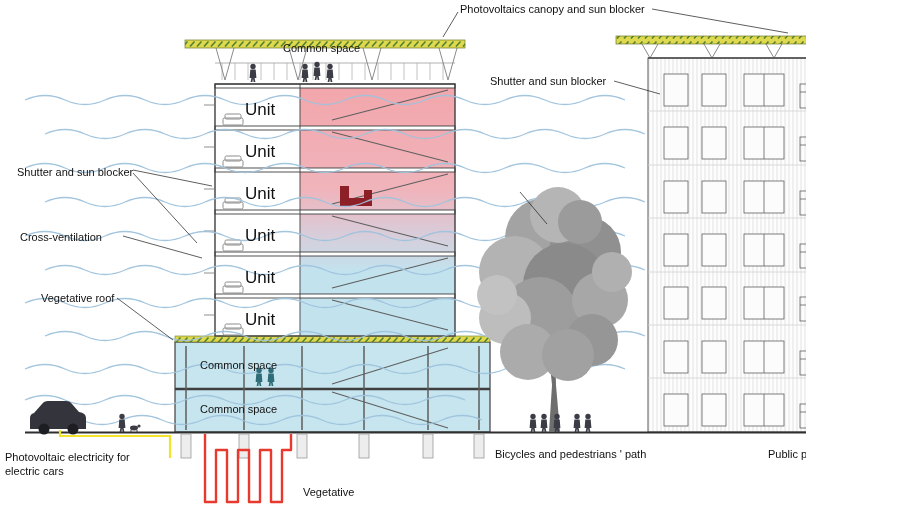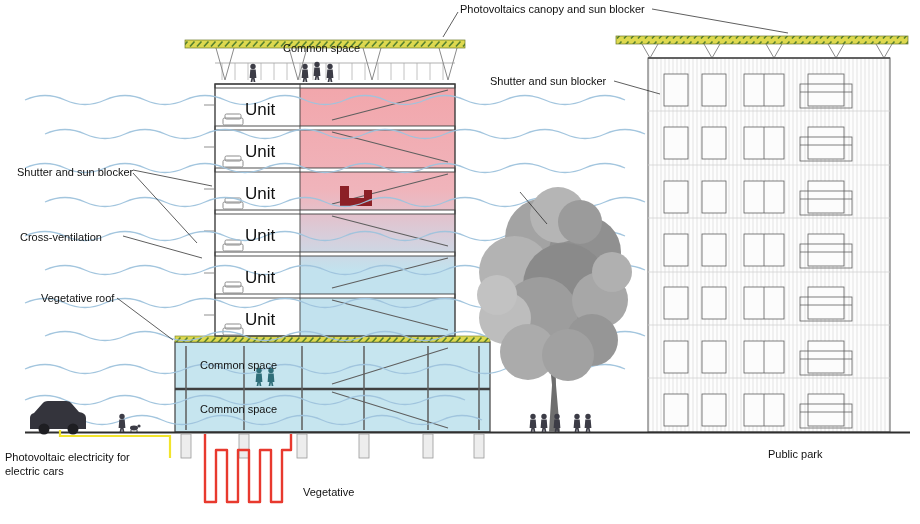--- a/index.html
+++ b/index.html
@@ -1,18 +1,18 @@
 <!DOCTYPE html>
 <html><head>
 <meta charset="utf-8">
 <style>
   *{margin:0;padding:0;box-sizing:border-box}
   html,body{background:#fff}
   body{font-family:"Liberation Sans",sans-serif;color:#111}
-  .stage{position:relative;width:920px;height:524px;background:#ffffff;overflow:hidden}
+  .stage{position:relative;width:806px;height:524px;background:#ffffff;overflow:hidden}
   .stage svg{position:absolute;left:0;top:0}
   .lbl{position:absolute;font-size:11px;line-height:1.3;color:#111;white-space:nowrap}
   .lbl.wrap{white-space:normal}
   .lbl.unit{font-size:17px}
 </style>
 </head>
 <body>
 
 <div class="stage">
 
@@ -277,15 +277,16 @@
 <div class="lbl unit" style="left:245px;top:183px">Unit</div>
 <div class="lbl unit" style="left:245px;top:225px">Unit</div>
 <div class="lbl unit" style="left:245px;top:267px">Unit</div>
 <div class="lbl unit" style="left:245px;top:309px">Unit</div>
 
 <div class="lbl" style="left:200px;top:358px">Common space</div>
 <div class="lbl" style="left:200px;top:402px">Common space</div>
 
 <div class="lbl wrap" style="left:5px;top:450px;width:150px">Photovoltaic electricity for electric cars</div>
 <div class="lbl" style="left:303px;top:485px">Vegetative</div>
+<div class="lbl" style="left:495px;top:447px">Bicycles and pedestrians ' path</div>
 <div class="lbl" style="left:768px;top:447px">Public park</div>
 
 </div>
 
 </body></html>

